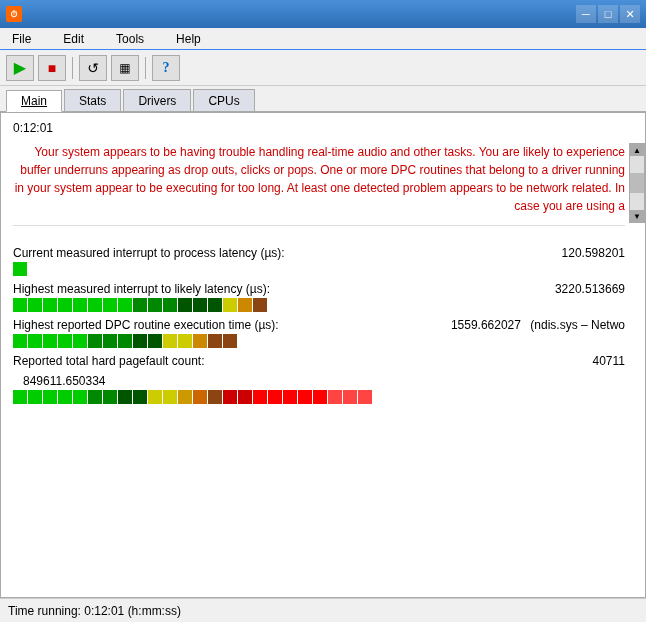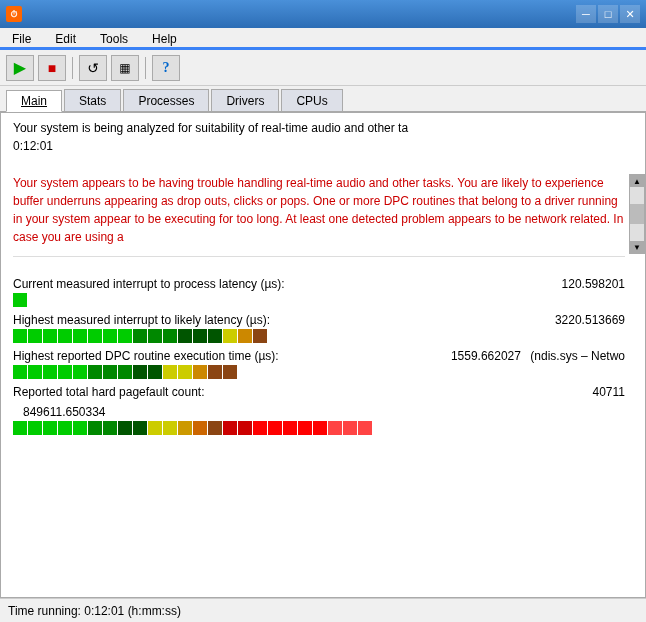--- a/index.html
+++ b/index.html
@@ -56,23 +56,23 @@
       cursor: pointer;
       font-size: 11px;
       display: flex;
       align-items: center;
       justify-content: center;
     }
 
     
     .menu-bar {
       background: #f0f0f0;
-      border-bottom: 3px solid #3b82f6;
-      display: flex;
-      gap: 8px;
+      border-bottom: 1px solid #3b82f6;
+      display: flex;
+      gap: 16px;
       padding: 2px 4px;
       height: 22px;
     }
     .menu-item {
       padding: 2px 8px;
       font-size: 12px;
       cursor: pointer;
       color: #000;
     }
 
@@ -235,35 +235,31 @@
   <div class="toolbar-separator"></div>
   <button class="toolbar-btn" style="font-size:14px;">↺</button>
   <button class="toolbar-btn" style="font-size:12px;">▦</button>
   <div class="toolbar-separator"></div>
   <button class="toolbar-btn" style="font-size:14px; color:#0066cc; font-weight:bold; font-family:serif;">?</button>
 </div>
 
 <div class="tabs">
   <div class="tab active">Main</div>
   <div class="tab">Stats</div>
-  <div class="tab">Processes</div>
   <div class="tab">Drivers</div>
   <div class="tab">CPUs</div>
 </div>
 
 <div class="content" style="position:relative; padding-right:20px;">
 
-  <div class="status-line">
-    <span>Your system is being analyzed for suitability of real-time audio and other ta</span>
-  </div>
   <div class="status-line" style="display:flex; justify-content:space-between;">
     <span>0:12:01</span>
   </div>
 
-  <div style="margin-top:21px; position:relative;">
+  <div style="margin-top:8px; position:relative;text-align:right;">
     <div class="warning-text">Your system appears to be having trouble handling real-time audio and other tasks. You are likely to experience buffer underruns appearing as drop outs, clicks or pops. One or more DPC routines that belong to a driver running in your system appear to be executing for too long. At least one detected problem appears to be network related. In case you are using a</div>
 
     <div style="position:absolute; right:-20px; top:0; width:16px; height:80px; background:#f0f0f0; border:1px solid #aaa; display:flex; flex-direction:column;">
       <div style="width:100%; height:12px; background:#aaa; cursor:pointer; display:flex; align-items:center; justify-content:center; font-size:8px;">▲</div>
       <div style="width:100%; flex:1; background:#e0e0e0;"></div>
       <div style="width:100%; height:20px; background:#bbb; cursor:grab;"></div>
       <div style="width:100%; flex:1; background:#e0e0e0;"></div>
       <div style="width:100%; height:12px; background:#aaa; cursor:pointer; display:flex; align-items:center; justify-content:center; font-size:8px;">▼</div>
     </div>
   </div>

